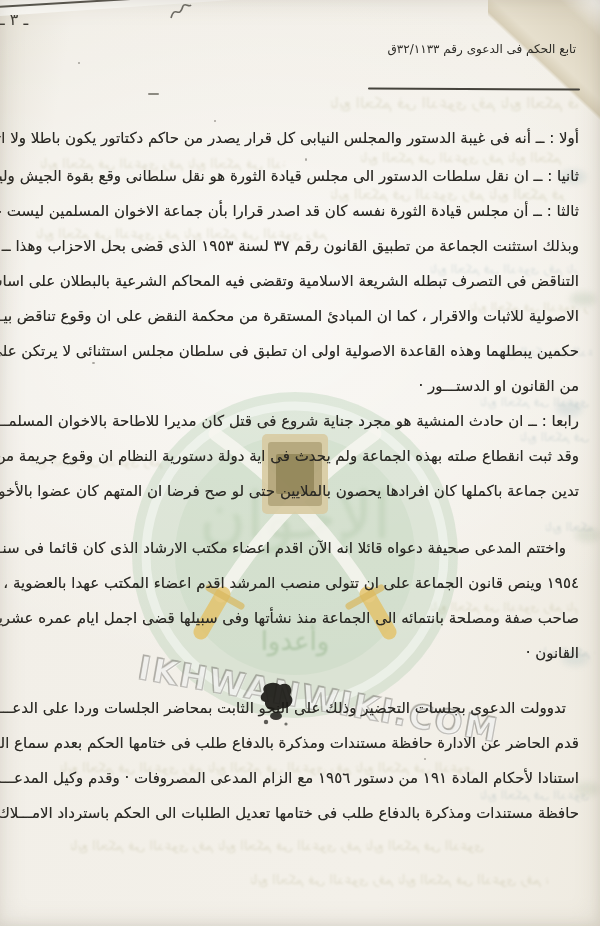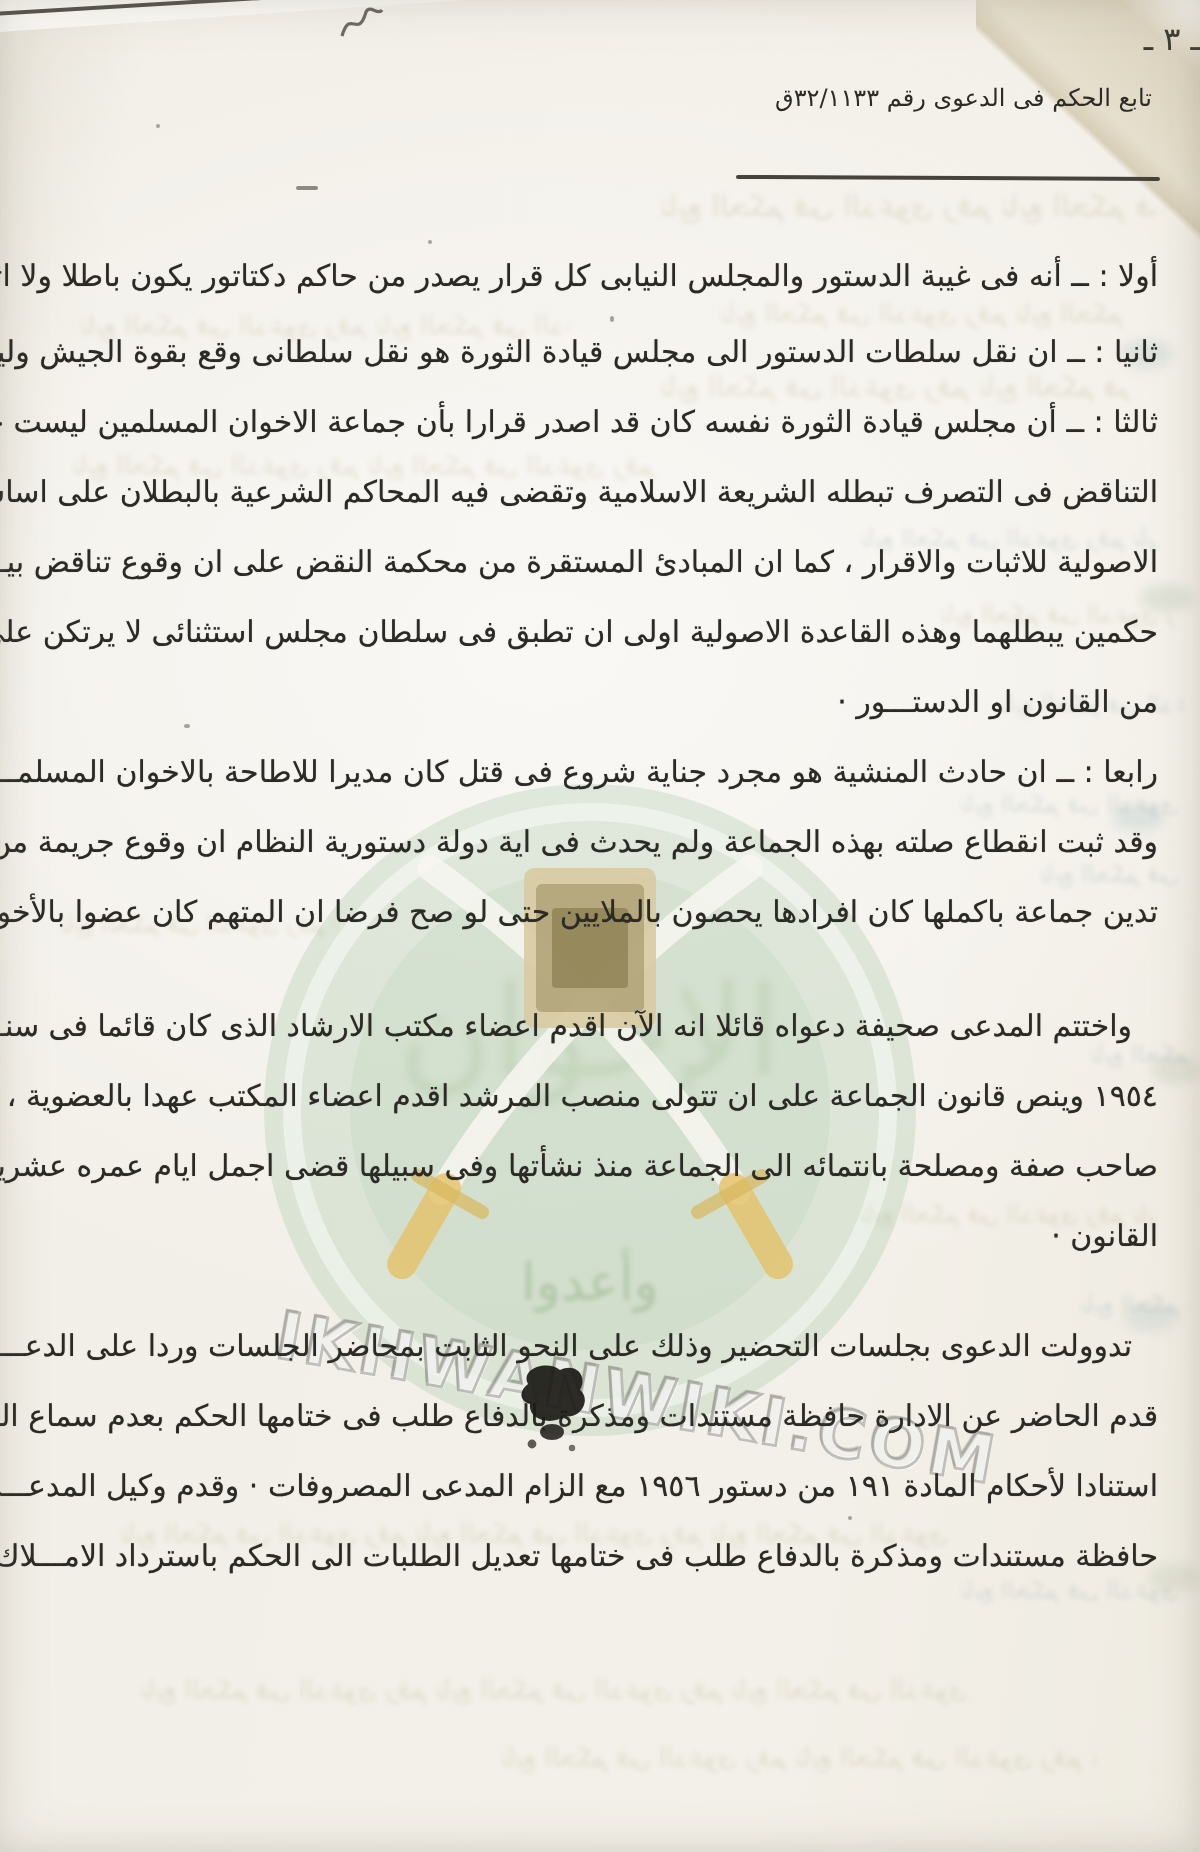--- a/index.html
+++ b/index.html
@@ -16,21 +16,21 @@
   .scan-wedge-tl{position:absolute;left:0;top:0;width:232px;height:18px;
     background:#f9f8f4;clip-path:polygon(0 0,232px 0,0 16px);}
   .scan-line-tl{position:absolute;left:-4px;top:6px;width:240px;height:2px;background:#55534c;
     transform:rotate(-3.4deg);transform-origin:left center;border-radius:2px;}
   .page-curl{position:absolute;top:0;right:0;width:112px;height:132px;pointer-events:none;
     background:linear-gradient(223deg,#f6f4ef 3%,#dcd4c0 16%,#e6dfcd 42%,#d8cfb8 49%,rgba(216,207,184,0) 51%);}
   .pen-mark{position:absolute;left:168px;top:2px;}
   .dash-mark{position:absolute;left:148px;top:93px;width:11px;height:2px;background:#6a675e;opacity:.75;border-radius:1px;}
   .speck{position:absolute;border-radius:50%;background:#55524a;opacity:.5;}
   
-  .page-number{position:absolute;left:0;right:0;top:10px;text-align:right;
+  .page-number{position:absolute;left:0;right:0;top:10px;text-align:left;
     font-size:16px;color:#3d3b35;letter-spacing:6px;}
   .case-header{position:absolute;right:24px;top:42px;direction:rtl;
     font-size:12px;color:#2c2b26;letter-spacing:.2px;}
   .header-rule{position:absolute;left:368px;top:88px;width:212px;height:2px;background:#45433c;
     transform:rotate(.3deg);border-radius:1px;}
   
   .doc-body{position:absolute;left:26px;right:21px;top:121px;direction:rtl;color:#2b2a25;
     font-size:15px;line-height:35px;}
   .para{margin:0;}
   .line{white-space:nowrap;text-align:justify;text-align-last:justify;overflow:visible;
@@ -125,20 +125,21 @@
 
 <div class="doc-body">
     <div class="para" style="margin-top: 0px;">
       <div class="line">أولا : ــ أنه فى غيبة الدستور والمجلس النيابى كل قرار يصدر من حاكم دكتاتور يكون باطلا ولا  اثر</div>
     </div>
     <div class="para" style="margin-top: 3px;">
       <div class="line">ثانيا : ــ ان نقل سلطات الدستور الى مجلس قيادة الثورة هو نقل سلطانى وقع بقوة الجيش وليـــس</div>
     </div>
     <div class="para" style="margin-top: 0px;">
       <div class="line">ثالثا : ــ أن مجلس قيادة الثورة نفسه كان قد اصدر قرارا بأن جماعة الاخوان المسلمين ليست حزبا</div>
+      <div class="line">وبذلك استثنت الجماعة من تطبيق القانون رقم ٣٧ لسنة ١٩٥٣ الذى قضى بحل الاحزاب وهذا ــ</div>
       <div class="line">التناقض فى التصرف تبطله الشريعة الاسلامية وتقضى فيه المحاكم الشرعية بالبطلان على اساس القاعدة</div>
       <div class="line">الاصولية للاثبات والاقرار ،  كما ان المبادئ المستقرة من محكمة النقض على ان وقوع تناقض بيـــن</div>
       <div class="line">حكمين يبطلهما وهذه القاعدة الاصولية اولى ان تطبق فى سلطان مجلس استثنائى لا يرتكن على اساس</div>
       <div class="line last">من القانون او الدستـــور ·</div>
     </div>
     <div class="para" style="margin-top: 0px;">
       <div class="line">رابعا : ــ ان حادث المنشية هو مجرد جناية شروع فى قتل كان مديرا للاطاحة بالاخوان المسلمـــين</div>
       <div class="line">وقد ثبت انقطاع صلته بهذه الجماعة ولم يحدث فى اية دولة دستورية النظام ان وقوع جريمة من فـــرد</div>
       <div class="line">تدين جماعة باكملها كان افرادها يحصون بالملايين حتى لو صح فرضا ان المتهم كان عضوا بالأخوان</div>
     </div>

